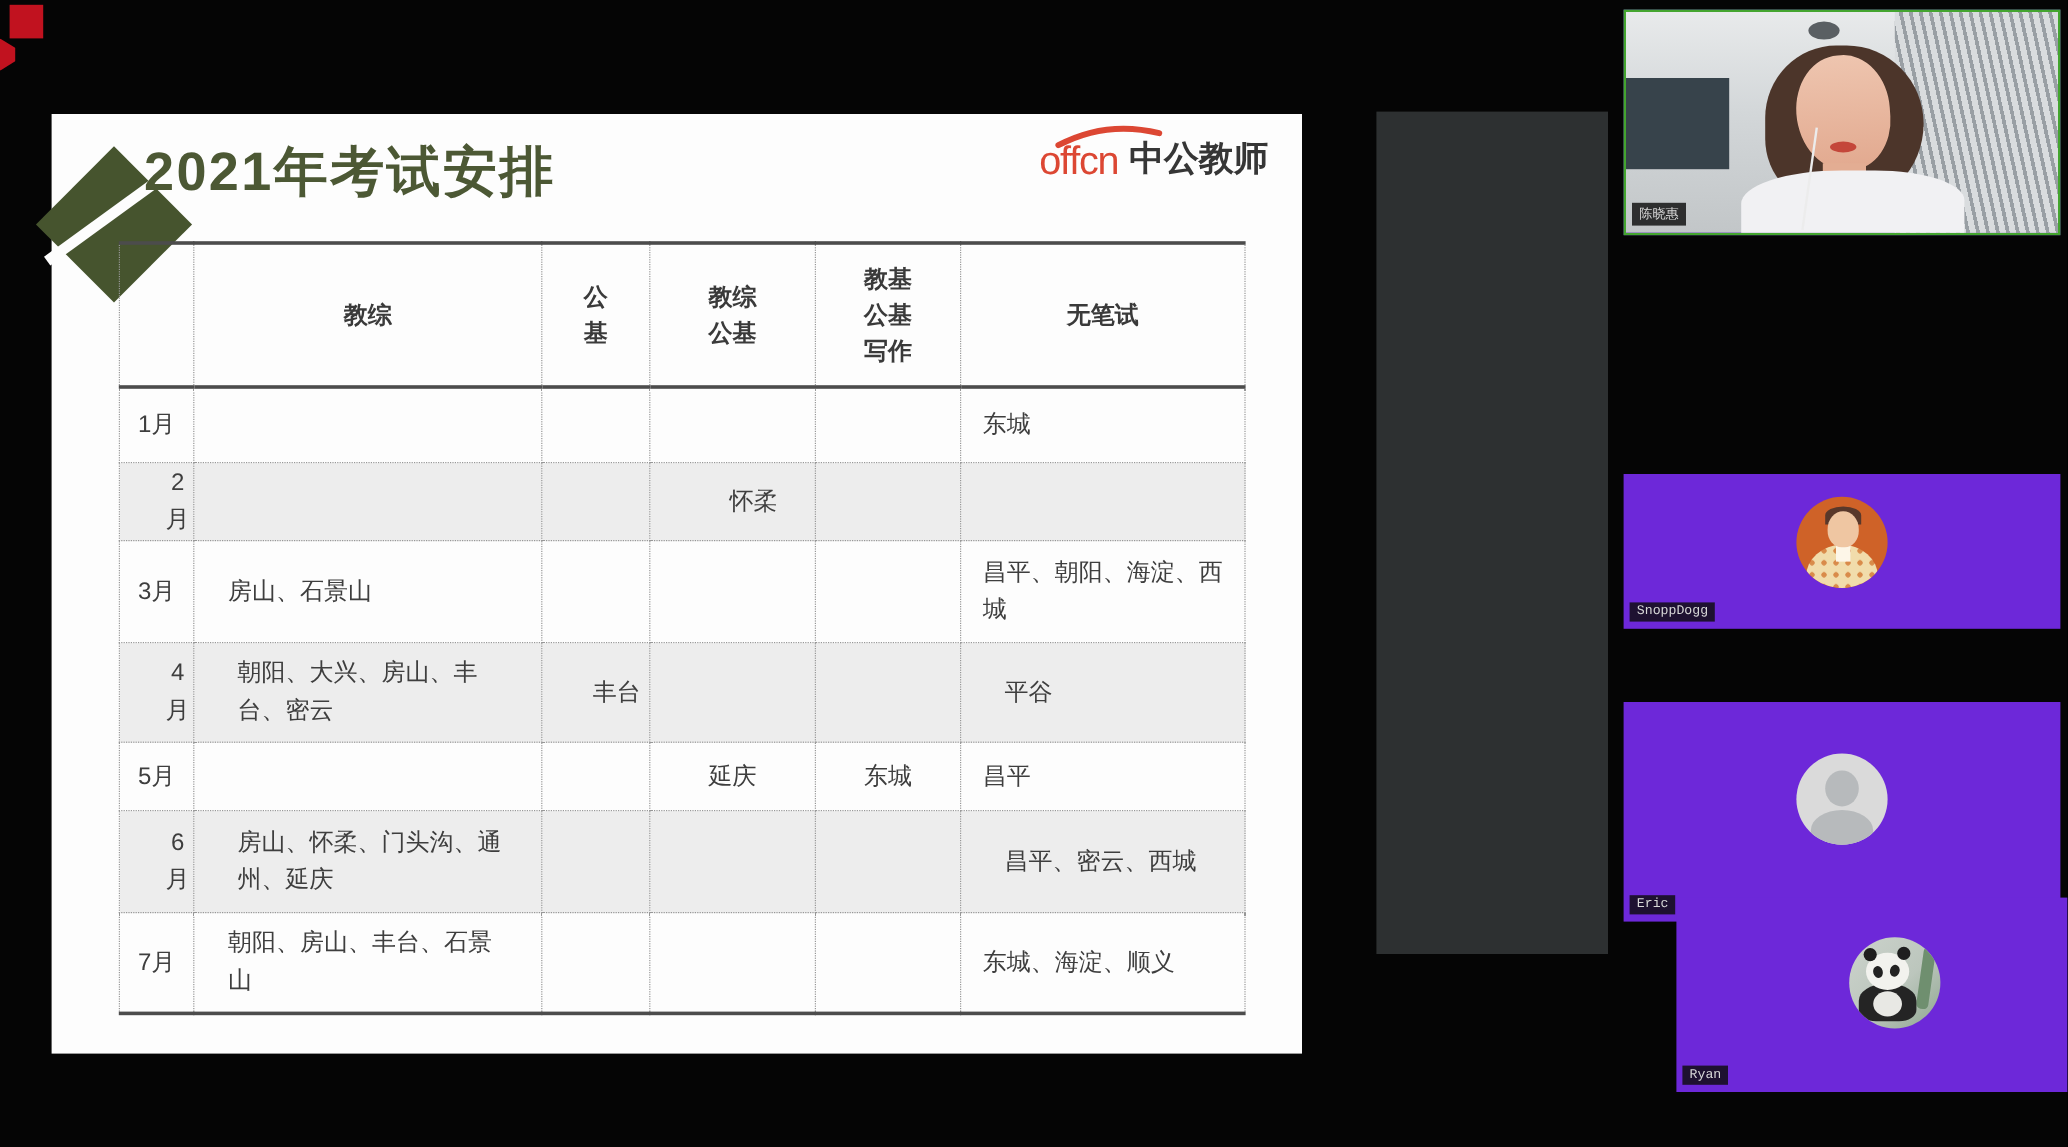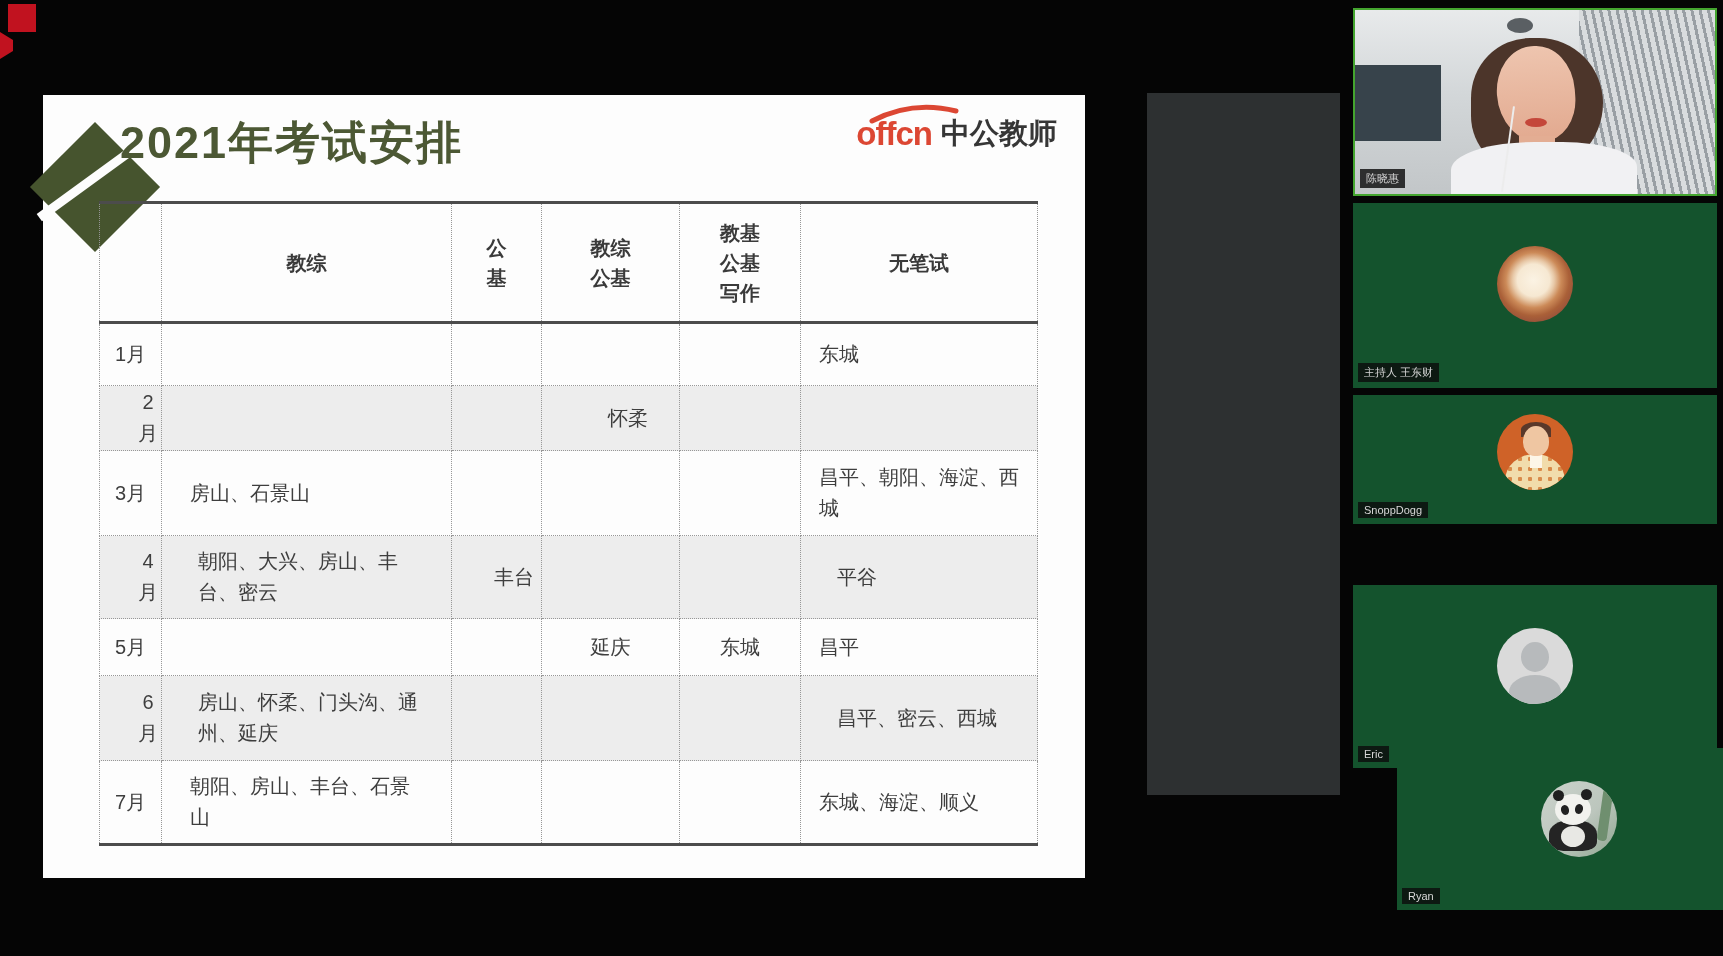--- a/index.html
+++ b/index.html
@@ -16,21 +16,21 @@
   
   .slide { position:absolute; left:43px; top:95px; width:1042px; height:783px; background:#fdfdfd; }
   .chevron { position:absolute; left:-12px; top:28px; width:128px; height:128px; }
   .chev-sq { position:absolute; left:18px; top:18px; width:92px; height:92px; background:#46542e; transform:rotate(45deg); }
   .chev-stripe { position:absolute; left:-6px; top:46px; width:150px; height:9px; background:#fdfdfd; transform:rotate(-36deg); }
   .slide-title {
     position:absolute; left:77px; top:18px; font-size:45px; font-weight:bold;
     color:#4c5834; letter-spacing:2px;
   }
   .logo { position:absolute; right:28px; top:22px; display:flex; align-items:flex-end; }
-  .logo-offcn { font-size:33px; font-weight:bold; color:#dc4733; letter-spacing:-1px; line-height:1; position:relative; }
+  .logo-offcn { font-size:33px; font-weight:normal; color:#dc4733; letter-spacing:-1px; line-height:1; position:relative; }
   .logo-swoosh { position:absolute; left:12px; top:-13px; }
   .logo-cn { font-size:29px; font-weight:bold; color:#363636; margin-left:9px; line-height:1.1; }
 
   
   .table-wrap { position:absolute; left:56px; top:106px; }
   table.exam { border-collapse:collapse; table-layout:fixed; width:938px;
                border-top:3px solid #4c4c4c; border-bottom:3px solid #4c4c4c; }
   table.exam th, table.exam td { border:1px dotted #979797; vertical-align:middle; }
   table.exam thead th { border-bottom:3px solid #4c4c4c; font-weight:bold; font-size:20px;
                         color:#3a3a3a; white-space:pre-line; text-align:center; line-height:1.5; }
@@ -38,21 +38,21 @@
   tr.stripe td { background:#ededed;padding-left:36px; }
   td.c-month { text-align:center; }
   td.c1 { text-align:left; padding:4px 22px 4px 28px; }
   td.c5 { text-align:left; padding:4px 14px 4px 18px; }
   td.c2, td.c3, td.c4 { text-align:center; }
 
   
   .side-panel { position:absolute; left:1147px; top:93px; width:193px; height:702px; background:#2d3031; }
 
   
-  .tile { position:absolute; left:1353px; width:364px; background:#14532d; }
+  .tile { position:absolute; left:1353px; width:364px; background:#6d28d9;font-family:Liberation Mono, monospace; }
   .p-label { position:absolute; left:5px; bottom:6px; background:rgba(12,12,12,0.82);
              color:#d8d8d8; font-size:11px; padding:2px 6px; z-index:5; white-space:nowrap; }
   .avatar-center { position:absolute; left:50%; top:44%; transform:translate(-50%,-50%); }
 
   
   .tile-video { border:2px solid #44a52f; overflow:hidden; }
   .v-bg { position:absolute; inset:0; background:linear-gradient(180deg,#e8eaeb 0%,#d3d7d9 45%,#c2c6c8 100%); }
   .v-blinds { position:absolute; right:-14px; top:-6px; width:150px; height:110%;
               background:repeating-linear-gradient(78deg,#d9dcde 0 5px,#999fa4 5px 8px);
               transform:skewY(-4deg); }
@@ -208,24 +208,20 @@
       <div class="v-hair"></div>
       <div class="v-face"></div>
       <div class="v-lips"></div>
       <div class="v-neck"></div>
       <div class="v-body"></div>
       <div class="v-wire"></div>
     </div>
     <div class="p-label">陈晓惠</div>
   </div>
 
-  <div class="tile" style="top:203px; height:185px;">
-    <div class="avatar-center av av2"></div>
-    <div class="p-label">主持人 王东财</div>
-  </div>
 
   <div class="tile" style="top:395px; height:129px;">
     <div class="avatar-center av av3">
       <div class="av3-shirt"></div>
       <div class="av3-collar"></div>
       <div class="av3-hair"></div>
       <div class="av3-head"></div>
     </div>
     <div class="p-label">SnoppDogg</div>
   </div>

